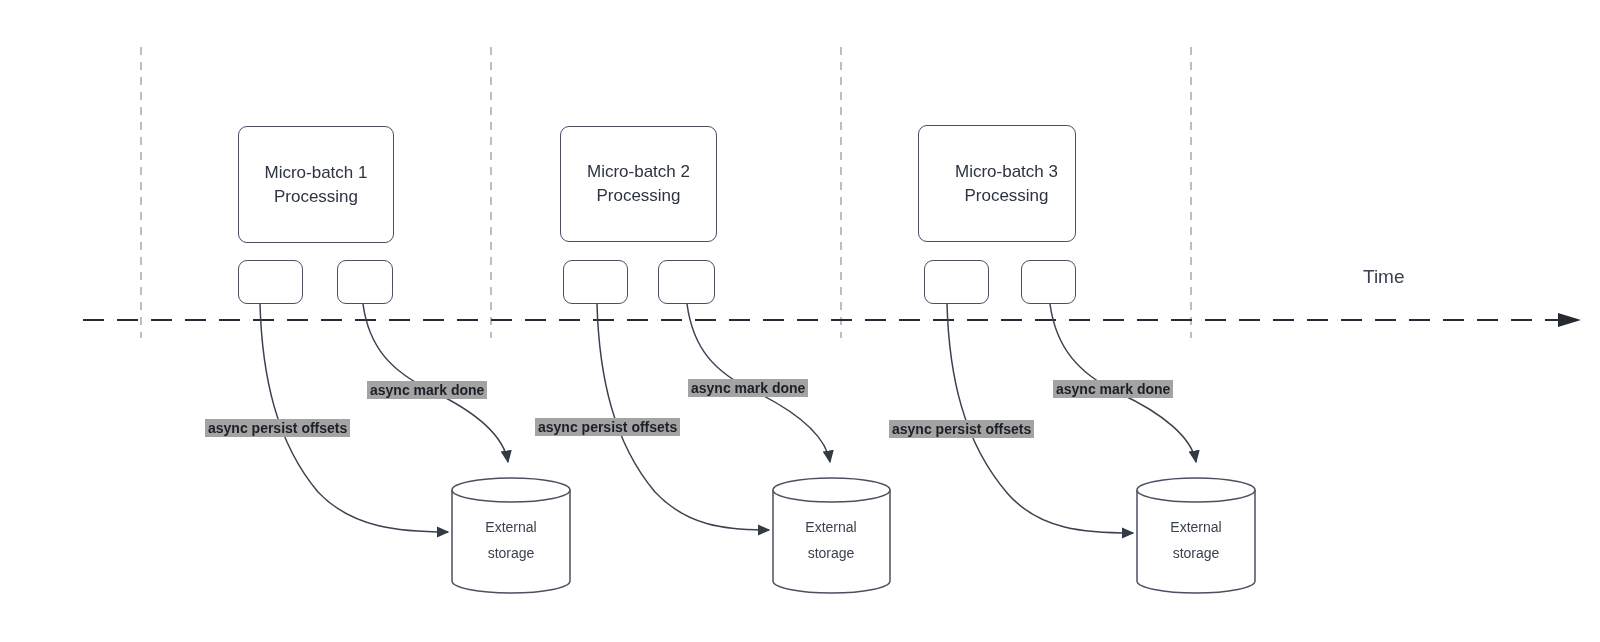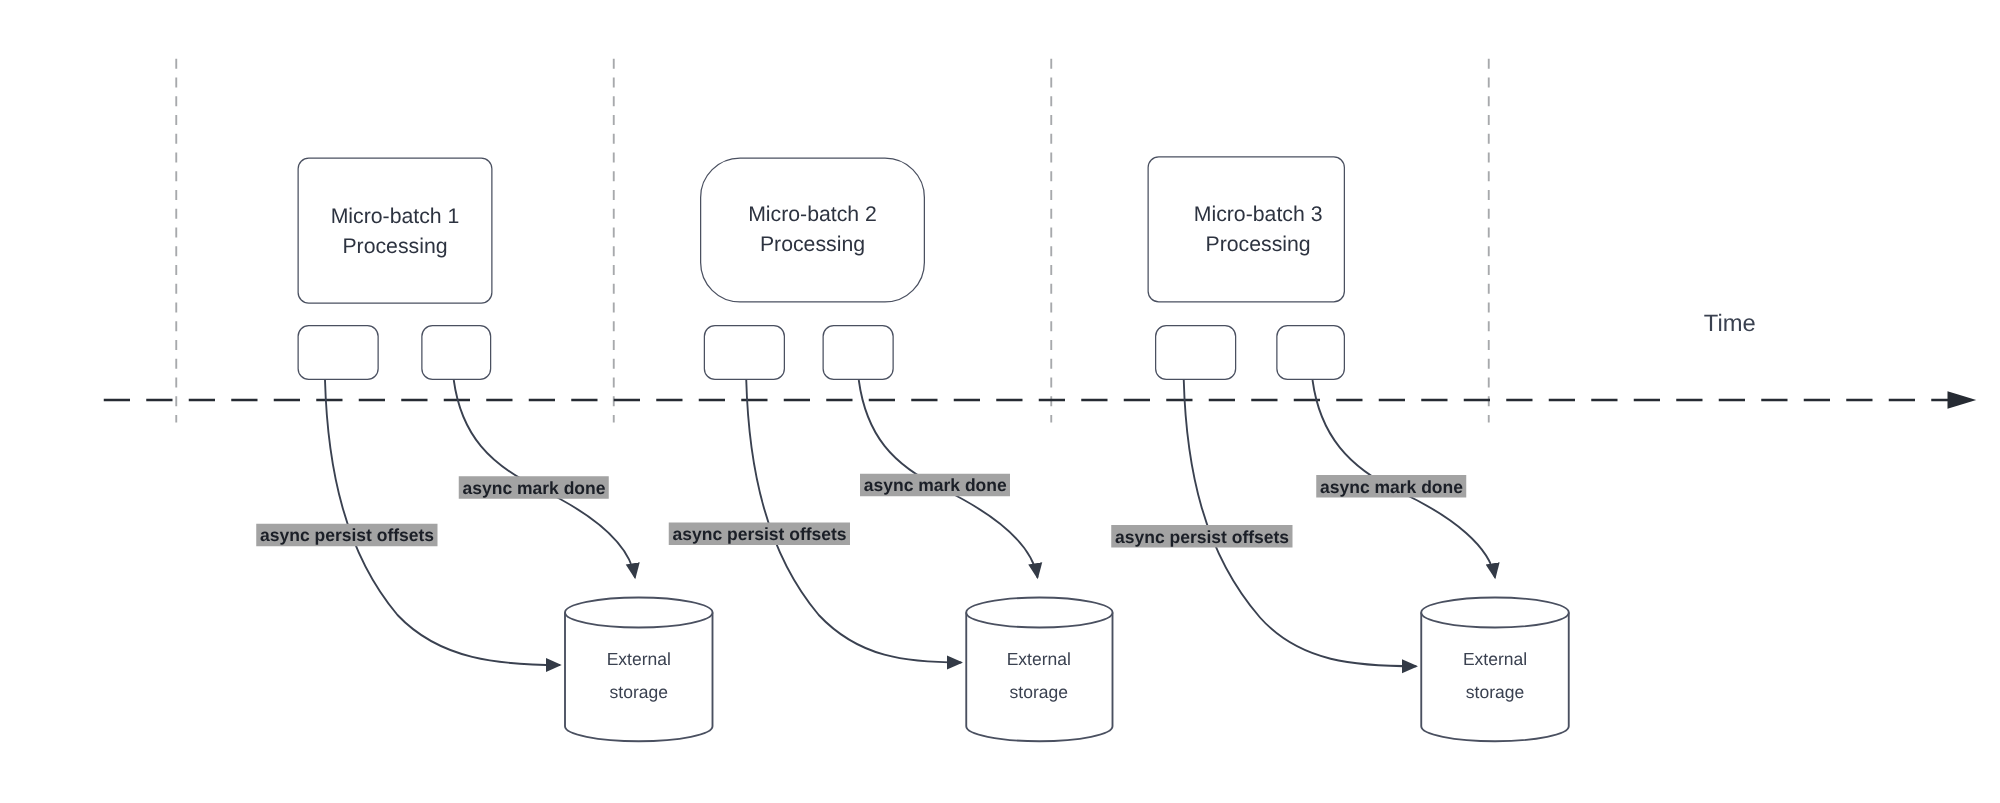--- a/index.html
+++ b/index.html
@@ -83,21 +83,21 @@
     <div class="node" style="left:337px;top:260px;width:56px;height:44px;"></div>
     <div class="async-label" style="left:205px;top:428px;">async persist offsets</div>
     <div class="async-label" style="left:367px;top:390px;">async mark done</div>
     <div class="storage-label" style="left:511px;top:514px;">
       <span>External</span><br>
       <span>storage</span>
     </div>
   </div>
 
   <div>
-    <div class="node main-box" style="left:560px;top:126px;width:180px;height:116px;border-radius:32px;">
+    <div class="node main-box" style="left:560px;top:126px;width:157px;height:116px;">
       <span>Micro-batch 2</span>
       <span>Processing</span>
     </div>
     <div class="node" style="left:563px;top:260px;width:65px;height:44px;"></div>
     <div class="node" style="left:658px;top:260px;width:57px;height:44px;"></div>
     <div class="async-label" style="left:535px;top:427px;">async persist offsets</div>
     <div class="async-label" style="left:688px;top:388px;">async mark done</div>
     <div class="storage-label" style="left:831px;top:514px;">
       <span>External</span><br>
       <span>storage</span>
@@ -112,15 +112,15 @@
     <div class="node" style="left:924px;top:260px;width:65px;height:44px;"></div>
     <div class="node" style="left:1021px;top:260px;width:55px;height:44px;"></div>
     <div class="async-label" style="left:889px;top:429px;">async persist offsets</div>
     <div class="async-label" style="left:1053px;top:389px;">async mark done</div>
     <div class="storage-label" style="left:1196px;top:514px;">
       <span>External</span><br>
       <span>storage</span>
     </div>
   </div>
 
-  <div class="time-label" style="left:1363px;top:249px;">Time</div>
+  <div class="time-label" style="left:1363px;top:266px;">Time</div>
 
 </div>
 
 </body></html>

